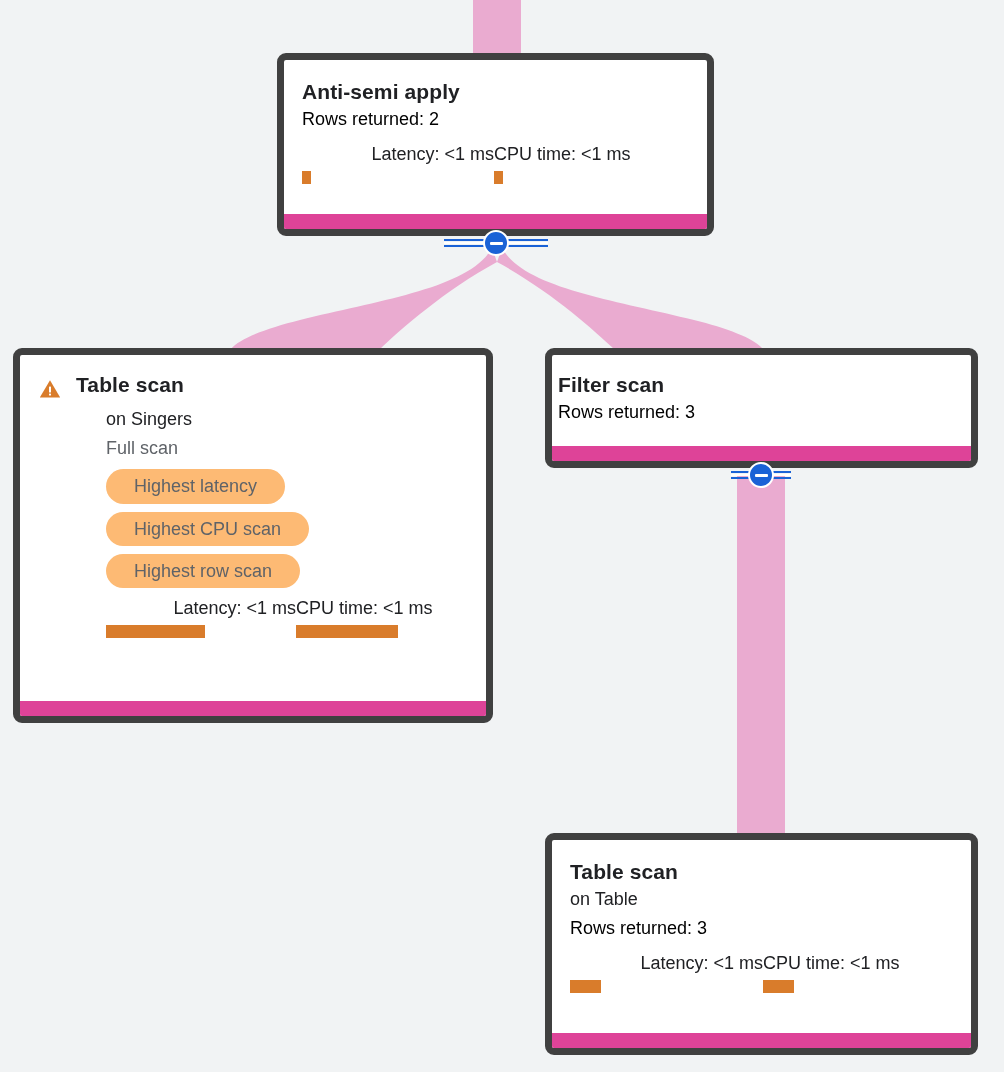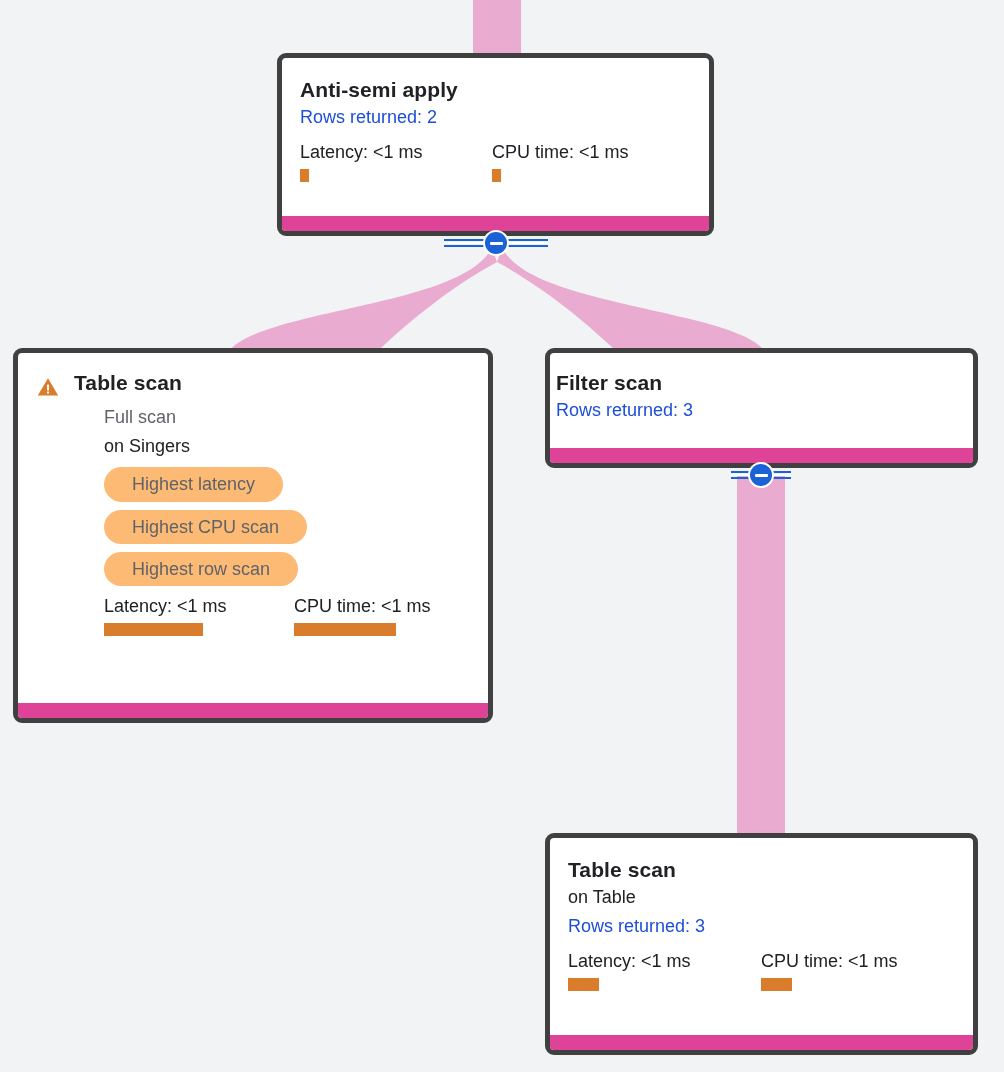--- a/index.html
+++ b/index.html
@@ -30,21 +30,21 @@
     width: 1004px;
     height: 1072px;
     z-index: 1;
   }
 
   
   .node {
     position: absolute;
     z-index: 2;
     background: #ffffff;
-    border: 5px solid #404040;
+    border: 7px solid #404040;
     border-radius: 9px;
     box-sizing: border-box;
     overflow: hidden;
     display: flex;
     flex-direction: column;
   }
   .node-body {
     flex: 1 1 auto;
     padding: 20px 18px 14px 18px;
     box-sizing: border-box;
@@ -91,27 +91,28 @@
     color: #5f6368;
     font-size: 18px;
     border-radius: 999px;
     padding: 5px 28px;
     margin: 0 0 8px 0;
     line-height: 1.35;
   }
 
   .rows-line {
     font-size: 18px;
-    color: #1d4ed8;
+    color: #000000;
     line-height: 1.6;
   }
 
   .metrics {
     display: flex;
     margin-top: 10px;
+    text-align: right;
   }
   .metric {
     box-sizing: border-box;
   }
   .metric-label {
     font-size: 18px;
     color: #202124;
     white-space: nowrap;
   }
   .metric-bar {
@@ -223,22 +224,22 @@
           <svg viewBox="0 0 24 24" width="24" height="24">
             <path d="M12 3.2 L22.2 20.6 H1.8 Z" fill="#d97c2b"></path>
             <rect x="11" y="9.5" width="2" height="6" fill="#ffffff" rx="0.6"></rect>
             <rect x="11" y="16.6" width="2" height="2" fill="#ffffff" rx="0.6"></rect>
           </svg>
         </span>
         <div class="node-title">Table scan</div>
       </div>
 
       <div class="indent-68">
+        <div class="node-sub">on Singers</div>
         <div class="node-sub muted">Full scan</div>
-        <div class="node-sub">on Singers</div>
 
         <div class="chips">
           <span class="chip">Highest latency</span>
           <span class="chip">Highest CPU scan</span>
           <span class="chip">Highest row scan</span>
         </div>
 
 
         <div class="metrics">
           <div class="metric" style="width:190px;">

